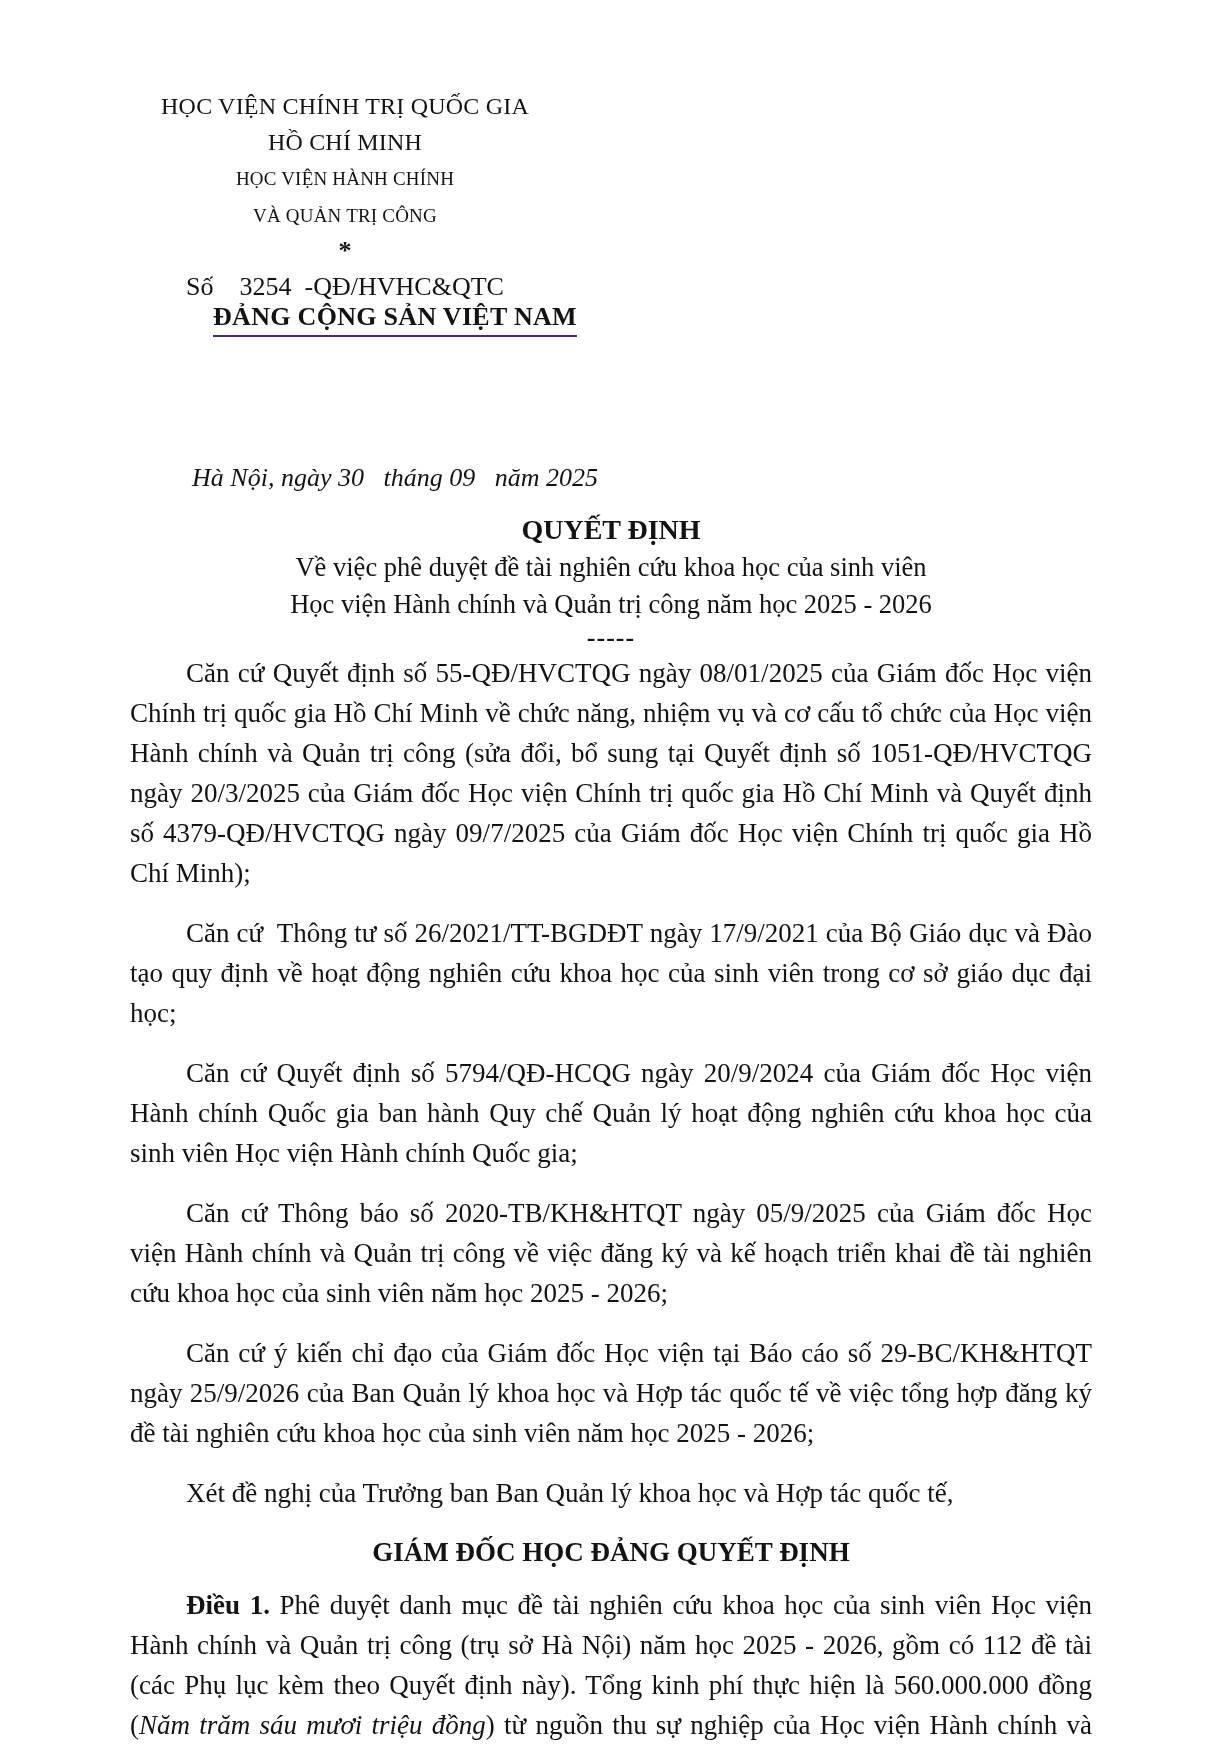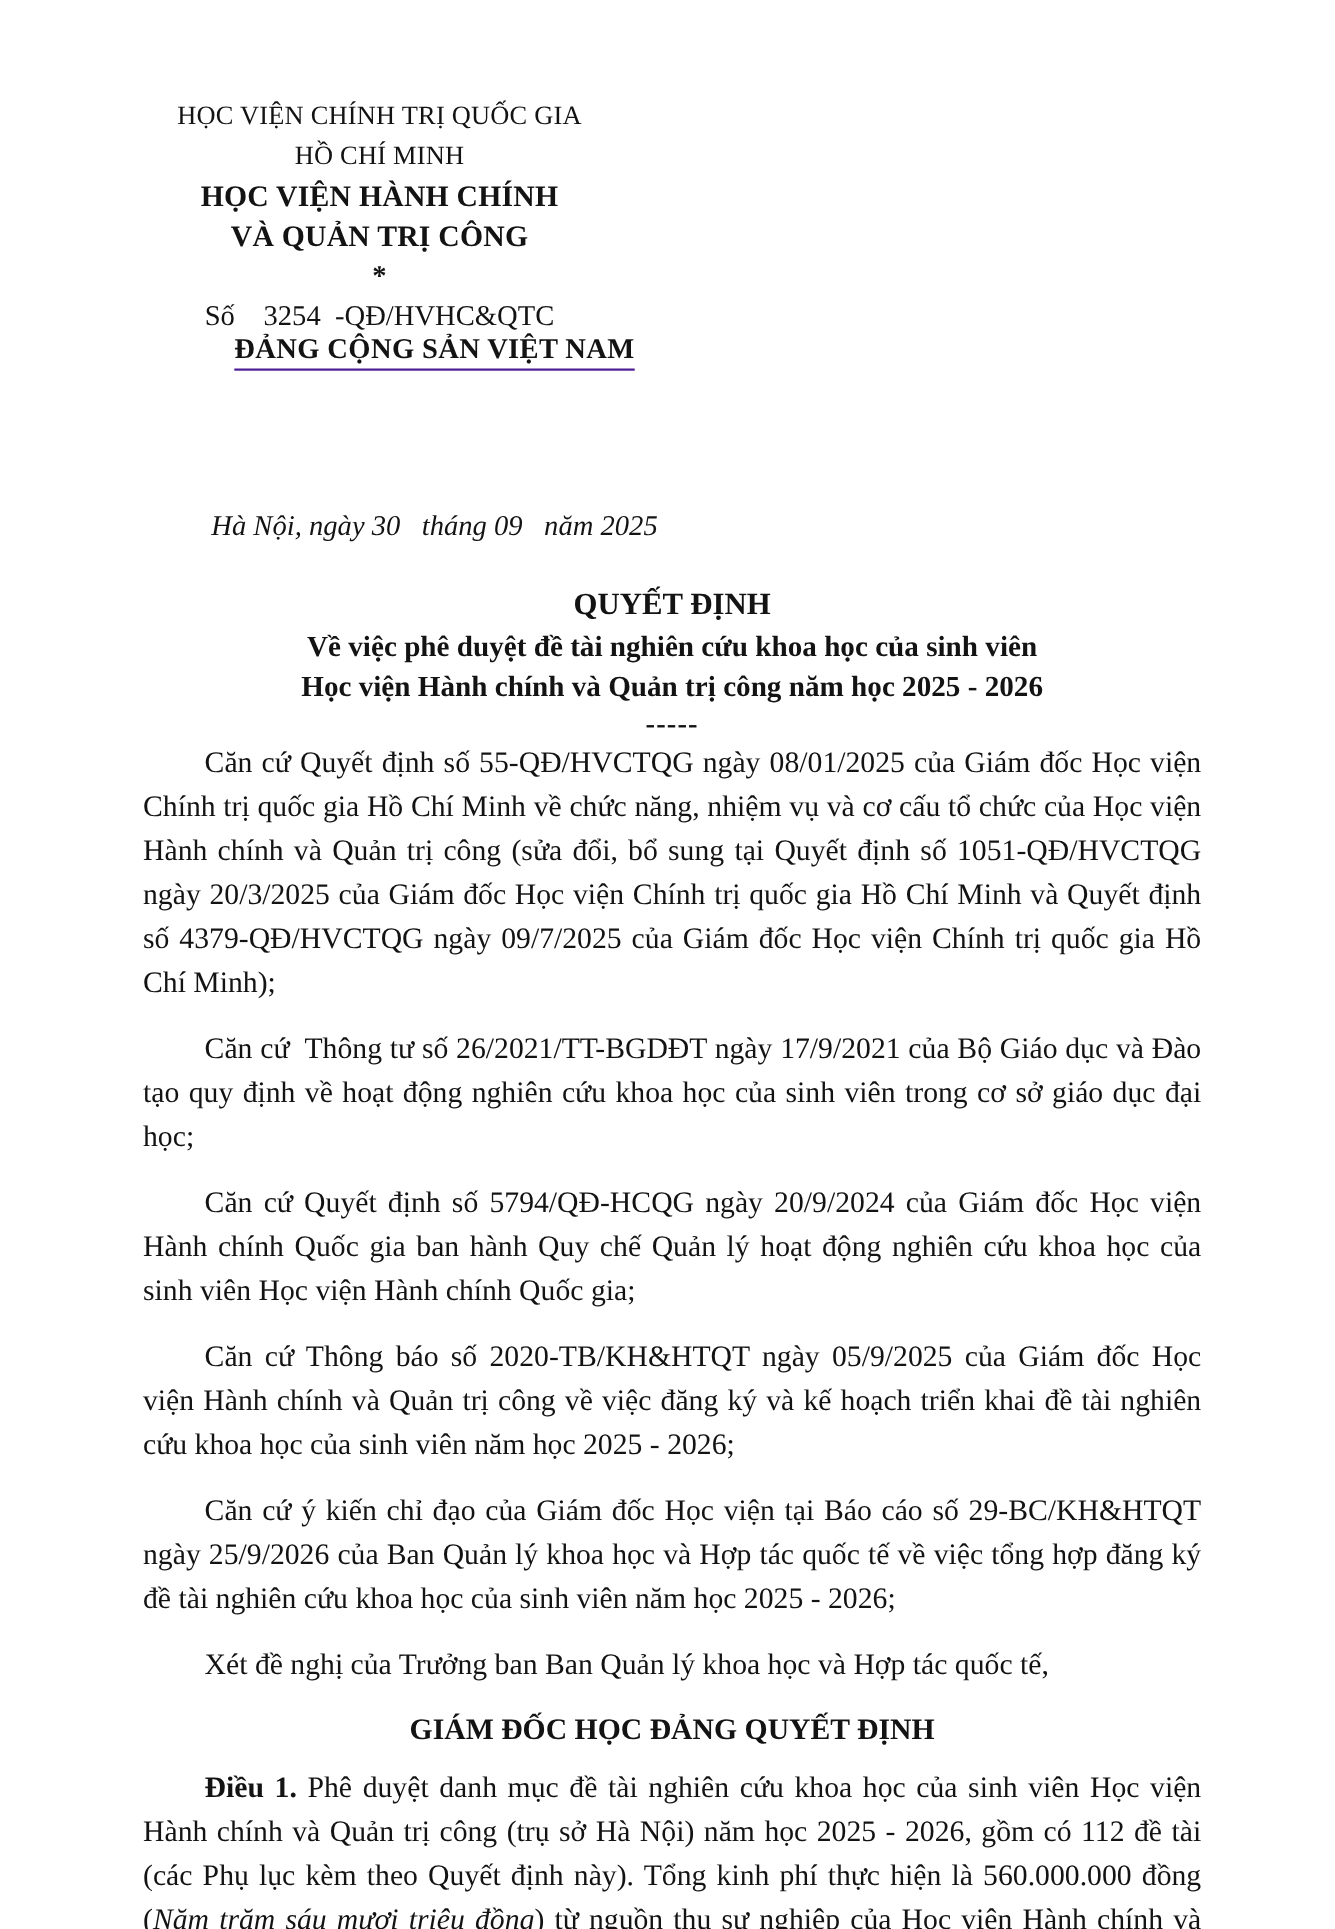--- a/index.html
+++ b/index.html
@@ -30,22 +30,22 @@
     width: 430px;
     text-align: center;
   }
   .org-line {
     font-size: 24px;
     line-height: 36px;
     letter-spacing: 0.2px;
     white-space: nowrap;
   }
   .org-line.bold {
-    font-weight: bold;
-    font-size: 27px;
+    font-weight: normal;
+    font-size: 19px;
     line-height: 37px;
     text-align: center;
   }
   .star-sep {
     font-size: 26px;
     font-weight: bold;
     line-height: 26px;
     margin-top: 4px;
   }
   .doc-number {
@@ -70,26 +70,26 @@
     font-style: italic;
     font-size: 26px;
     margin-top: 126px;
     white-space: pre;
   }
   
   .decree-title {
     text-align: center;
     font-weight: bold;
     font-size: 28px;
-    margin-top: 38px;
+    margin-top: 18px;
     line-height: 38px;
   }
   .decree-sub {
     text-align: center;
-    font-weight: bold;
+    font-weight: normal;
     font-size: 26.5px;
     line-height: 37px;
   }
   .divider {
     text-align: center;
     font-weight: bold;
     font-size: 26px;
     line-height: 30px;
     letter-spacing: 1px;
   }

